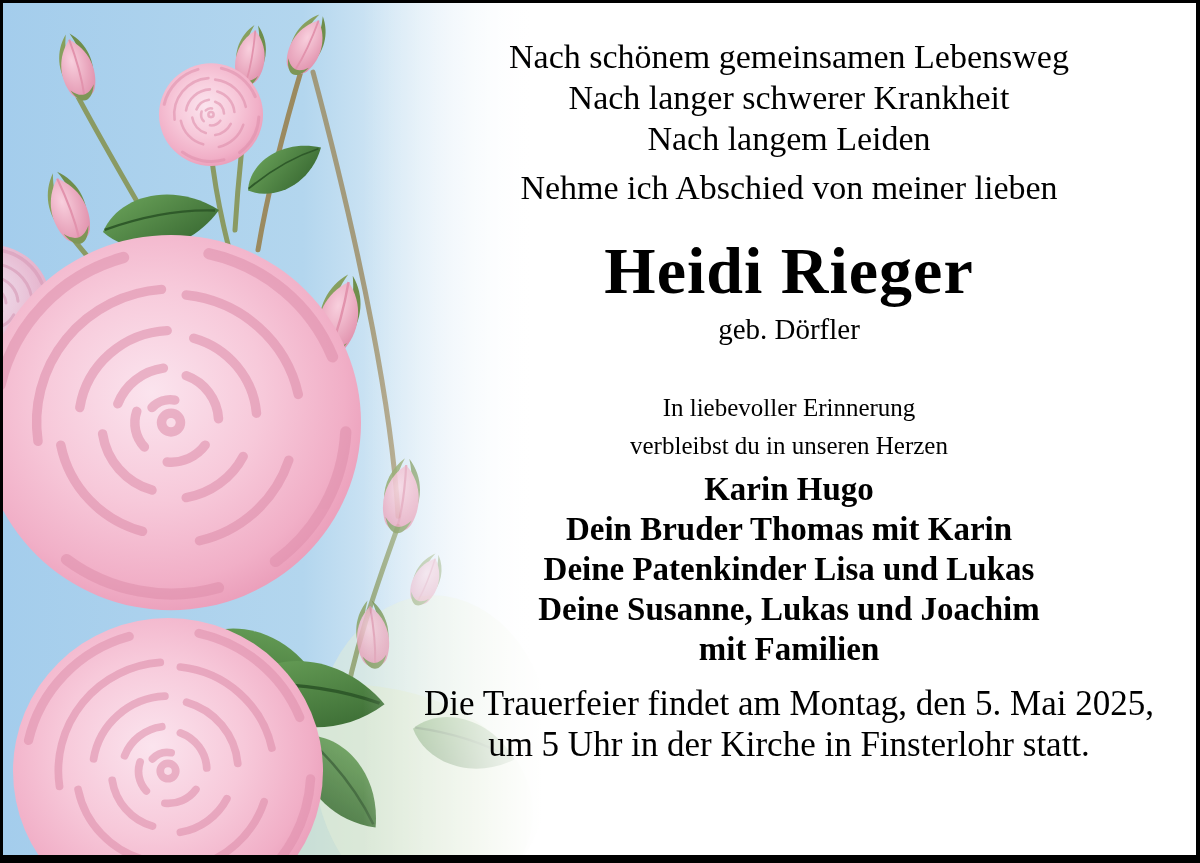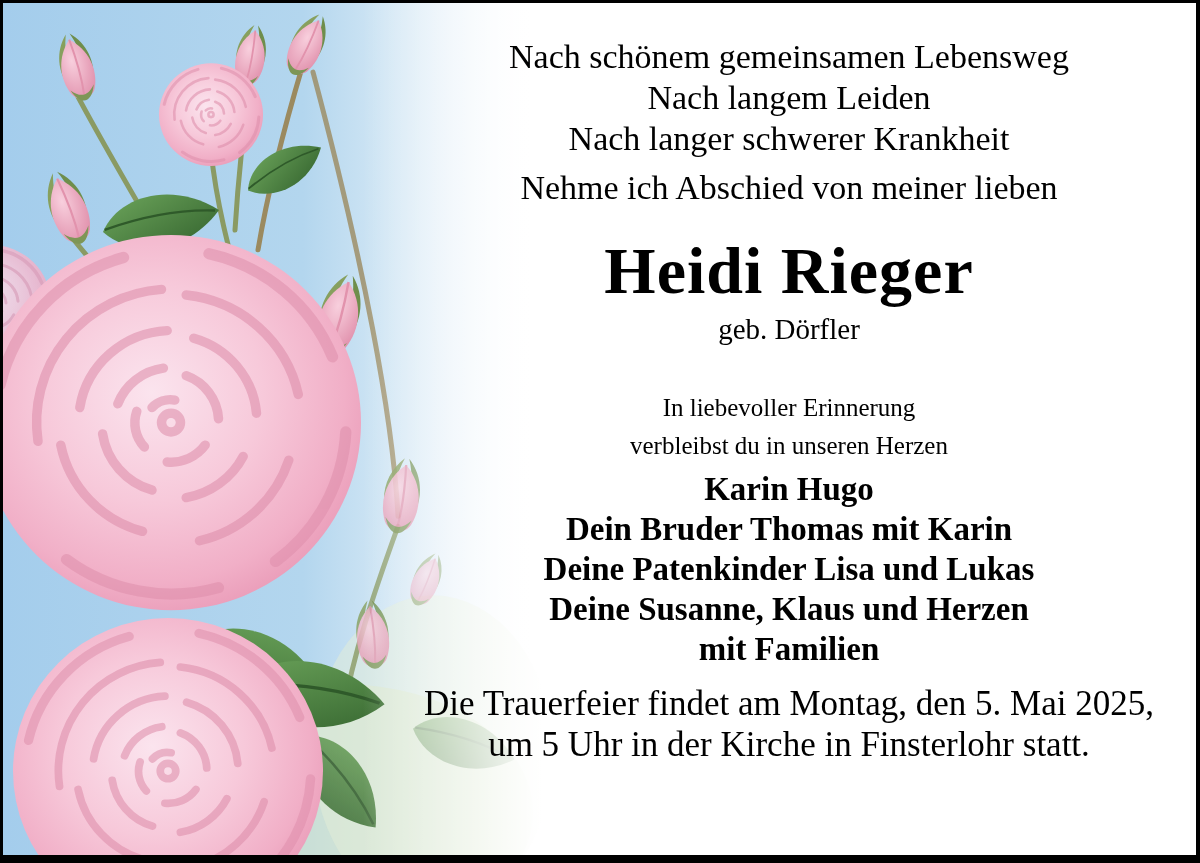--- a/index.html
+++ b/index.html
@@ -149,41 +149,41 @@
       <use href="#rose" transform="translate(165,778) scale(1.55)"></use>
 
       <rect x="360" y="0" width="240" height="863" fill="url(#fadeG)"></rect>
     </svg>
   </div>
 
   <div class="content">
 
     <div class="intro">
       <div>Nach schönem gemeinsamen Lebensweg</div>
+      <div>Nach langer schwerer Krankheit</div>
       <div>Nach langem Leiden</div>
-      <div>Nach langer schwerer Krankheit</div>
     </div>
 
     <div class="farewell">Nehme ich Abschied von meiner lieben</div>
 
     <h1 class="name">Heidi Rieger</h1>
 
     <div class="maiden">geb. Dörfler</div>
 
 
     <div class="memory">
       <div>In liebevoller Erinnerung</div>
       <div>verbleibst du in unseren Herzen</div>
     </div>
 
     <div class="mourners">
       <div>Karin Hugo</div>
       <div>Dein Bruder Thomas mit Karin</div>
       <div>Deine Patenkinder Lisa und Lukas</div>
-      <div>Deine Susanne, Klaus und Herzen</div>
+      <div>Deine Susanne, Lukas und Joachim</div>
       <div>mit Familien</div>
     </div>
 
     <div class="funeral">
       <div>Die Trauerfeier findet am Montag, den 5. Mai 2025,</div>
       <div>um 5 Uhr in der Kirche in Finsterlohr statt.</div>
     </div>
 
   </div>
 </div>

